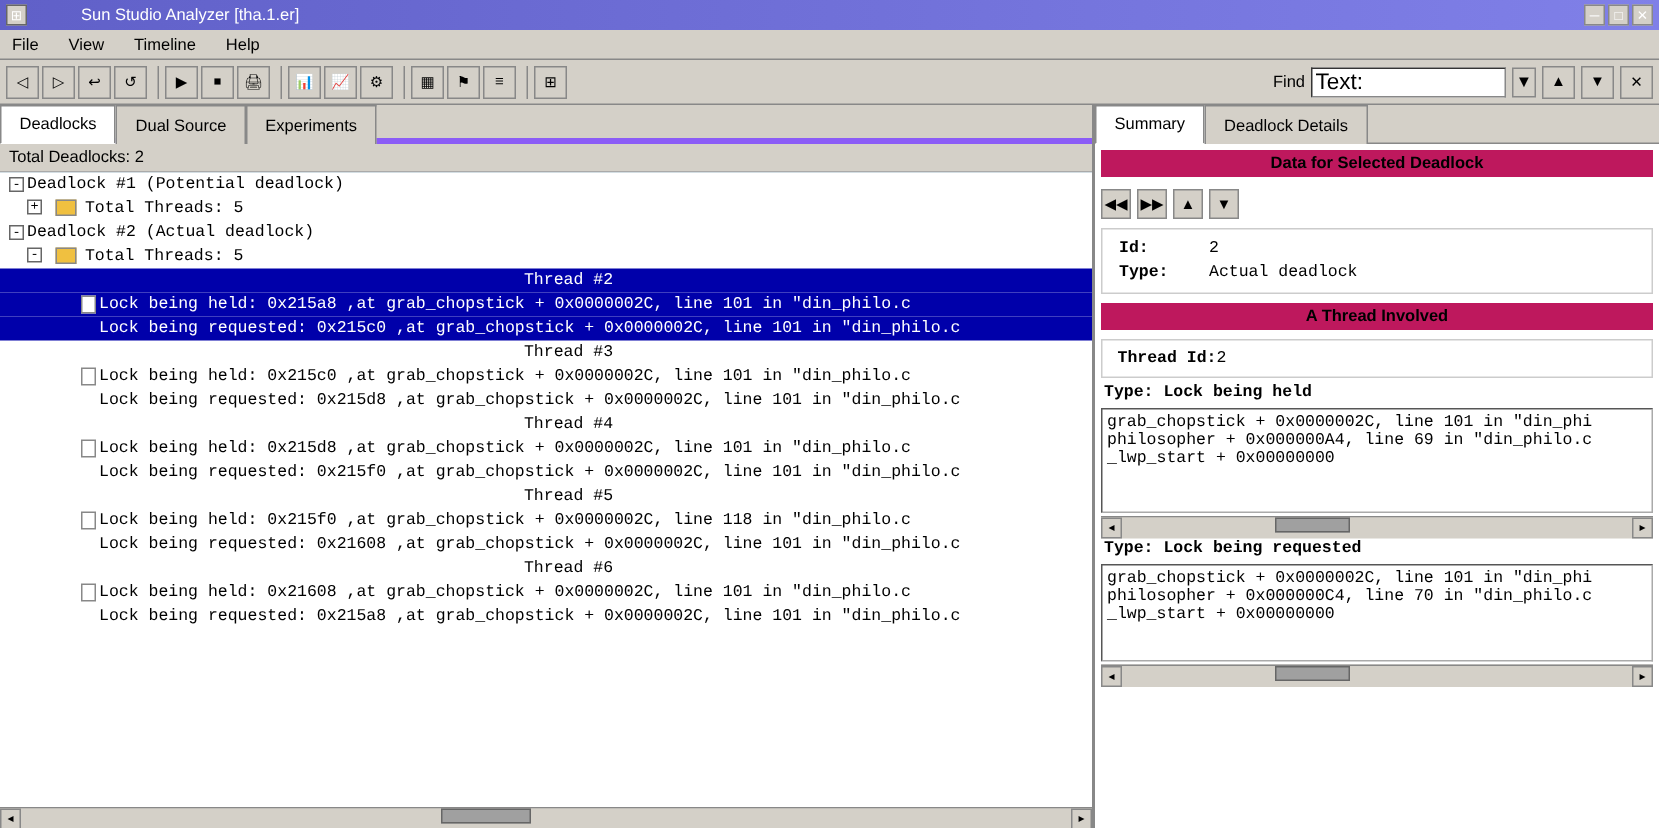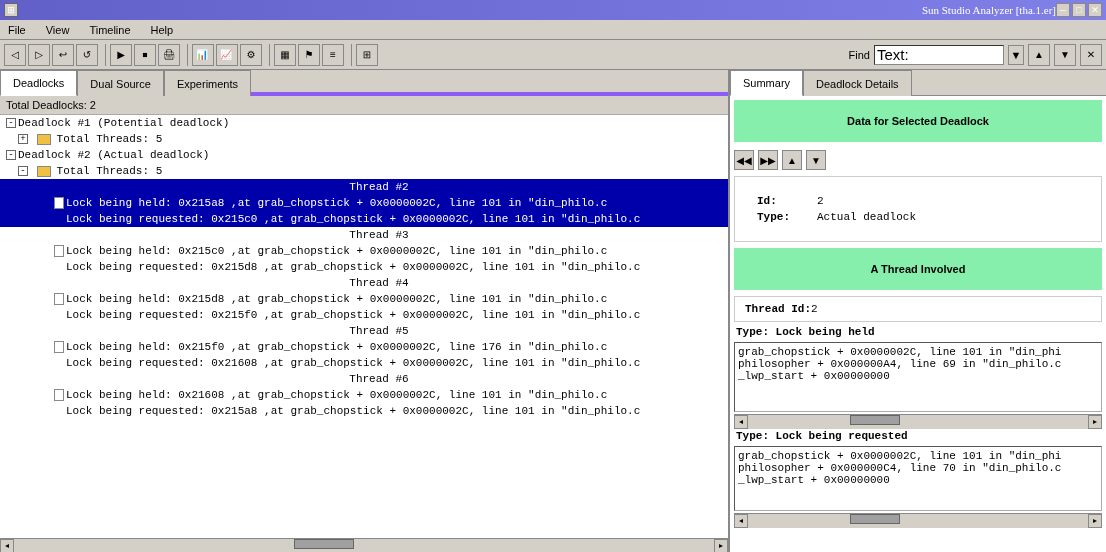--- a/index.html
+++ b/index.html
@@ -16,22 +16,21 @@
       color: white;
       height: 20px;
       display: flex;
       align-items: center;
       justify-content: space-between;
       padding: 0 4px;
       font-size: 11px;
     }
     .title-bar-text {
       flex: 1;
-      text-align: right;
-      font-family: Liberation Serif, serif;
+      text-align: left;
     }
     .title-bar-buttons {
       display: flex;
       gap: 2px;
     }
     .title-btn {
       width: 14px;
       height: 14px;
       background: #d4d0c8;
       border: 1px solid #888;
@@ -230,22 +229,22 @@
     }
     .right-tab-bar {
       display: flex;
       background: #d4d0c8;
       border-bottom: 1px solid #888;
       height: 26px;
     }
     .section-title {
       text-align: center;
       font-weight: bold;
-      background: #86efac;
-      padding: 15px;
+      background: #be185d;
+      padding: 3px;
       margin: 4px;
       font-size: 11px;
     }
     .nav-buttons {
       display: flex;
       gap: 4px;
       padding: 4px;
       align-items: center;
     }
     .nav-btn {
@@ -408,21 +407,21 @@
         <div class="deadlock-row indent3">
           <span style="width:12px;display:inline-block;"></span>
           <span>Lock being requested: 0x215f0 ,at grab_chopstick + 0x0000002C, line 101 in "din_philo.c</span>
         </div>
 
         <div class="deadlock-row indent2">
           <span>Thread #5</span>
         </div>
         <div class="deadlock-row indent3">
           <span class="doc-icon"></span>
-          <span>Lock being held:      0x215f0 ,at grab_chopstick + 0x0000002C, line 176 in "din_philo.c</span>
+          <span>Lock being held:      0x215f0 ,at grab_chopstick + 0x0000002C, line 118 in "din_philo.c</span>
         </div>
         <div class="deadlock-row indent3">
           <span style="width:12px;display:inline-block;"></span>
           <span>Lock being requested: 0x21608 ,at grab_chopstick + 0x0000002C, line 101 in "din_philo.c</span>
         </div>
 
         <div class="deadlock-row indent2">
           <span>Thread #6</span>
         </div>
         <div class="deadlock-row indent3">
@@ -454,21 +453,21 @@
     <div style="background:white;flex:1;display:flex;flex-direction:column;overflow:hidden;">
       <div class="section-title">Data for Selected Deadlock</div>
 
       <div class="nav-buttons">
         <div class="nav-btn">◀◀</div>
         <div class="nav-btn">▶▶</div>
         <div class="nav-btn">▲</div>
         <div class="nav-btn">▼</div>
       </div>
 
-      <div style="background:white;border:1px solid #ccc;margin:2px 4px;padding:16px;">
+      <div style="background:white;border:1px solid #ccc;margin:2px 4px;padding:5px;">
         <div class="field-row">
           <span class="field-label">Id:</span>
           <span>2</span>
         </div>
         <div class="field-row">
           <span class="field-label">Type:</span>
           <span>Actual deadlock</span>
         </div>
       </div>
 

